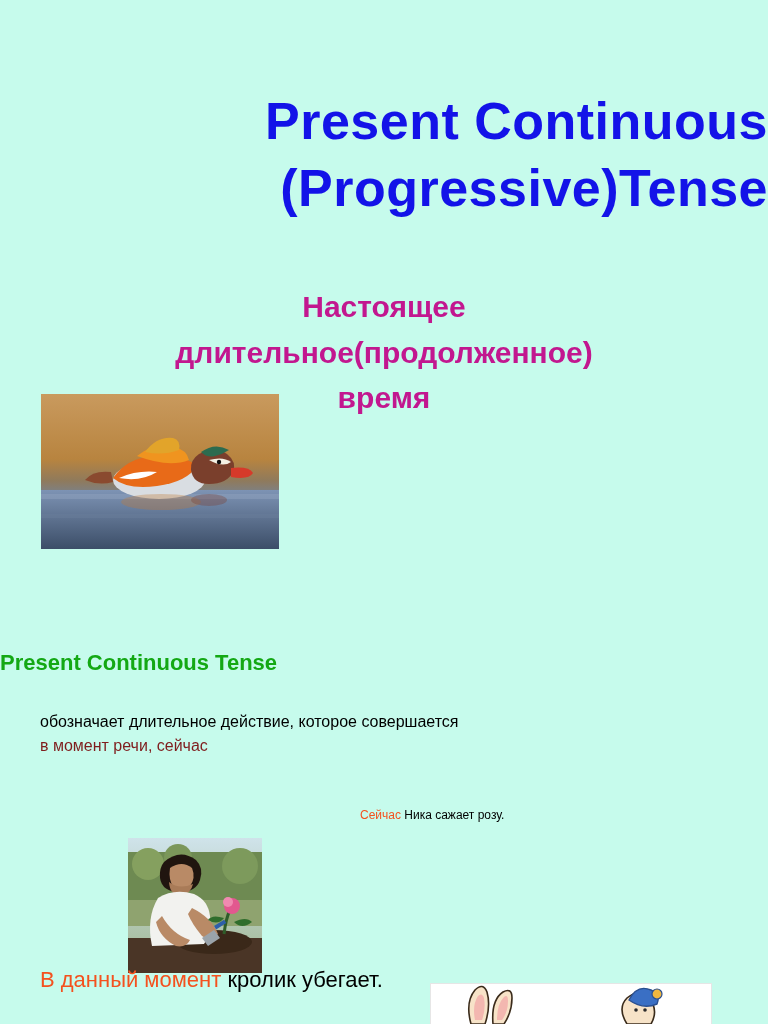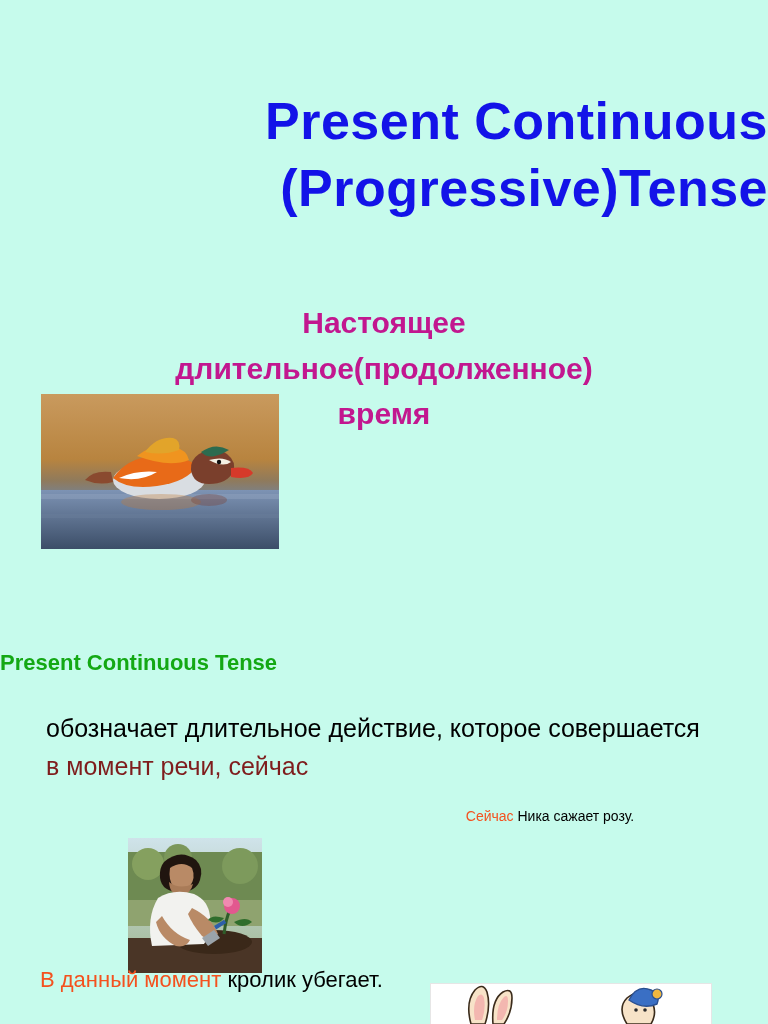--- a/index.html
+++ b/index.html
@@ -30,21 +30,21 @@
     font-weight: bold;
     font-size: 52px;
     line-height: 1.28;
     letter-spacing: 0.5px;
   }
   .title-line { display: block; white-space: pre; }
 
   
   .subtitle-block {
     position: absolute;
-    top: 300px;
+    top: 284px;
     left: 0;
     width: 768px;
     text-align: center;
     color: #c2178f;
     font-weight: bold;
     font-size: 30px;
     line-height: 1.52;
   }
   .subtitle-line { display: block; white-space: pre; }
 
@@ -69,36 +69,36 @@
     text-align: left;
     color: #14a814;
     font-weight: bold;
     font-size: 22px;
   }
 
   
   .definition {
     position: absolute;
     top: 710px;
-    left: 46px;
+    left: 40px;
     width: 700px;
-    font-size: 25px;
+    font-size: 16px;
     color: #000;
     line-height: 1.5;
   }
   .def-line2 { color: #7f1d1d; }
 
   
   .example-right {
     position: absolute;
     top: 806px;
     left: 360px;
     width: 380px;
-    text-align: center;
-    font-size: 14px;
+    text-align: left;
+    font-size: 12px;
     color: #000;
     line-height: 1.55;
   }
   .example-right .accent { color: #f4511e; }
 
   
   .woman-photo {
     position: absolute;
     left: 128px;
     top: 838px;

